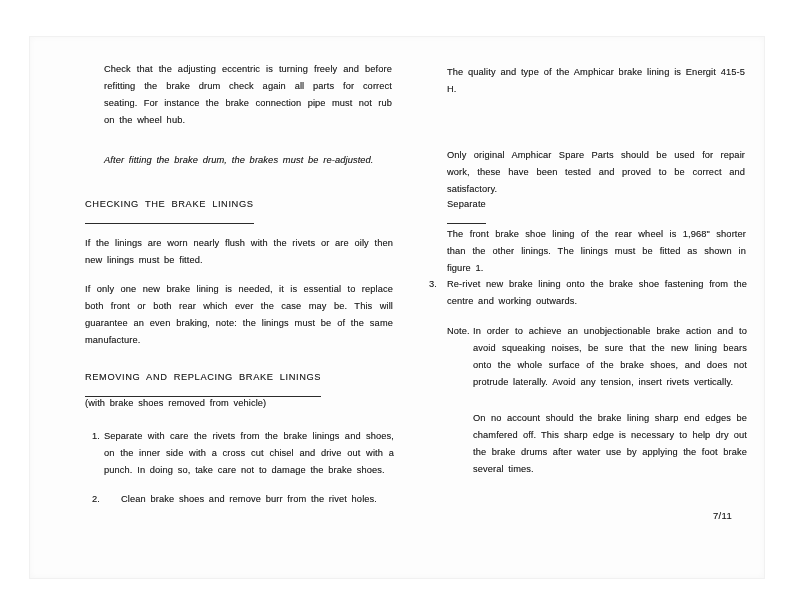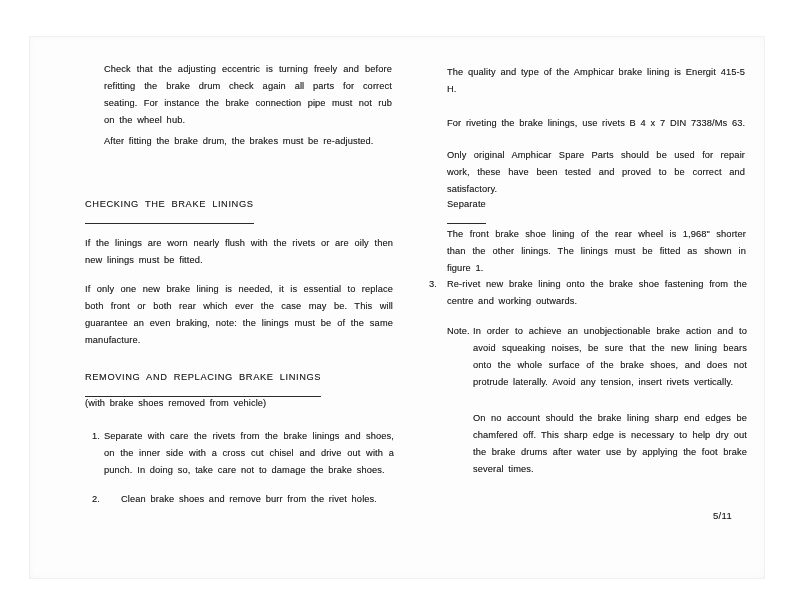--- a/index.html
+++ b/index.html
@@ -91,21 +91,21 @@
 </style>
 </head>
 <body>
 
 <div class="stage">
 
   <div class="scan-page"></div>
 
   <div class="blk" style="left:104px; top:61px; width:288px;">Check that the adjusting eccentric is turning freely and before refitting the brake drum check again all parts for correct seating. For instance the brake connection pipe must not rub on the wheel hub.</div>
 
-  <div class="blk single" style="left:104px; top:133px; width:292px;">After fitting the brake drum, the brakes must be re-adjusted.</div>
+  <div class="blk single" style="left:104px; top:152px; width:292px;font-style:italic;">After fitting the brake drum, the brakes must be re-adjusted.</div>
 
   <div class="heading" style="left:85px; top:198px;">
     <span>CHECKING THE BRAKE LININGS</span>
   </div>
 
   <div class="blk" style="left:85px; top:235px; width:308px;">If the linings are worn nearly flush with the rivets or are oily then new linings must be fitted.</div>
 
   <div class="blk" style="left:85px; top:281px; width:308px;">If only one new brake lining is needed, it is essential to replace both front or both rear which ever the case may be. This will guarantee an even braking, note: the linings must be of the same manufacture.</div>
 
   <div class="heading" style="left:85px; top:371px;">
@@ -119,21 +119,20 @@
     <div class="itext">Separate with care the rivets from the brake linings and shoes, on the inner side with a cross cut chisel and drive out with a punch. In doing so, take care not to damage the brake shoes.</div>
   </div>
 
   <div class="item" style="left:92px; top:491px; width:302px;">
     <span class="num">2.</span>
     <div class="itext single" style="text-align:center;">Clean brake shoes and remove burr from the rivet holes.</div>
   </div>
 
   <div class="blk" style="left:447px; top:64px; width:298px;">The quality and type of the Amphicar brake lining is Energit 415-5 H.</div>
 
-  <div class="blk single" style="left:447px; top:115px; width:302px;">For riveting the brake linings, use rivets B 4 x 7 DIN 7338/Ms 63.</div>
 
   <div class="blk" style="left:447px; top:147px; width:298px;">Only original Amphicar Spare Parts should be used for repair work, these have been tested and proved to be correct and satisfactory.</div>
 
   <div class="heading" style="left:447px; top:198px; letter-spacing:0.15px; word-spacing:2px;">
     <span>Separate</span>
   </div>
 
   <div class="blk" style="left:447px; top:226px; width:299px;">The front brake shoe lining of the rear wheel is 1,968" shorter than the other linings. The linings must be fitted as shown in figure 1.</div>
 
   <div class="item" style="left:429px; top:276px; width:318px;">
@@ -141,15 +140,15 @@
     <div class="itext">Re-rivet new brake lining onto the brake shoe fastening from the centre and working outwards.</div>
   </div>
 
   <div class="item" style="left:447px; top:323px; width:300px;">
     <span class="note-label">Note.</span>
     <div class="itext">In order to achieve an unobjectionable brake action and to avoid squeaking noises, be sure that the new lining bears onto the whole surface of the brake shoes, and does not protrude laterally. Avoid any tension, insert rivets vertically.</div>
   </div>
 
   <div class="blk" style="left:473px; top:410px; width:274px;">On no account should the brake lining sharp end edges be chamfered off. This sharp edge is necessary to help dry out the brake drums after water use by applying the foot brake several times.</div>
 
-  <div class="page-number" style="left:713px; top:509px;">5/11</div>
+  <div class="page-number" style="left:713px; top:509px;">7/11</div>
 
 </div>
 
 </body></html>

